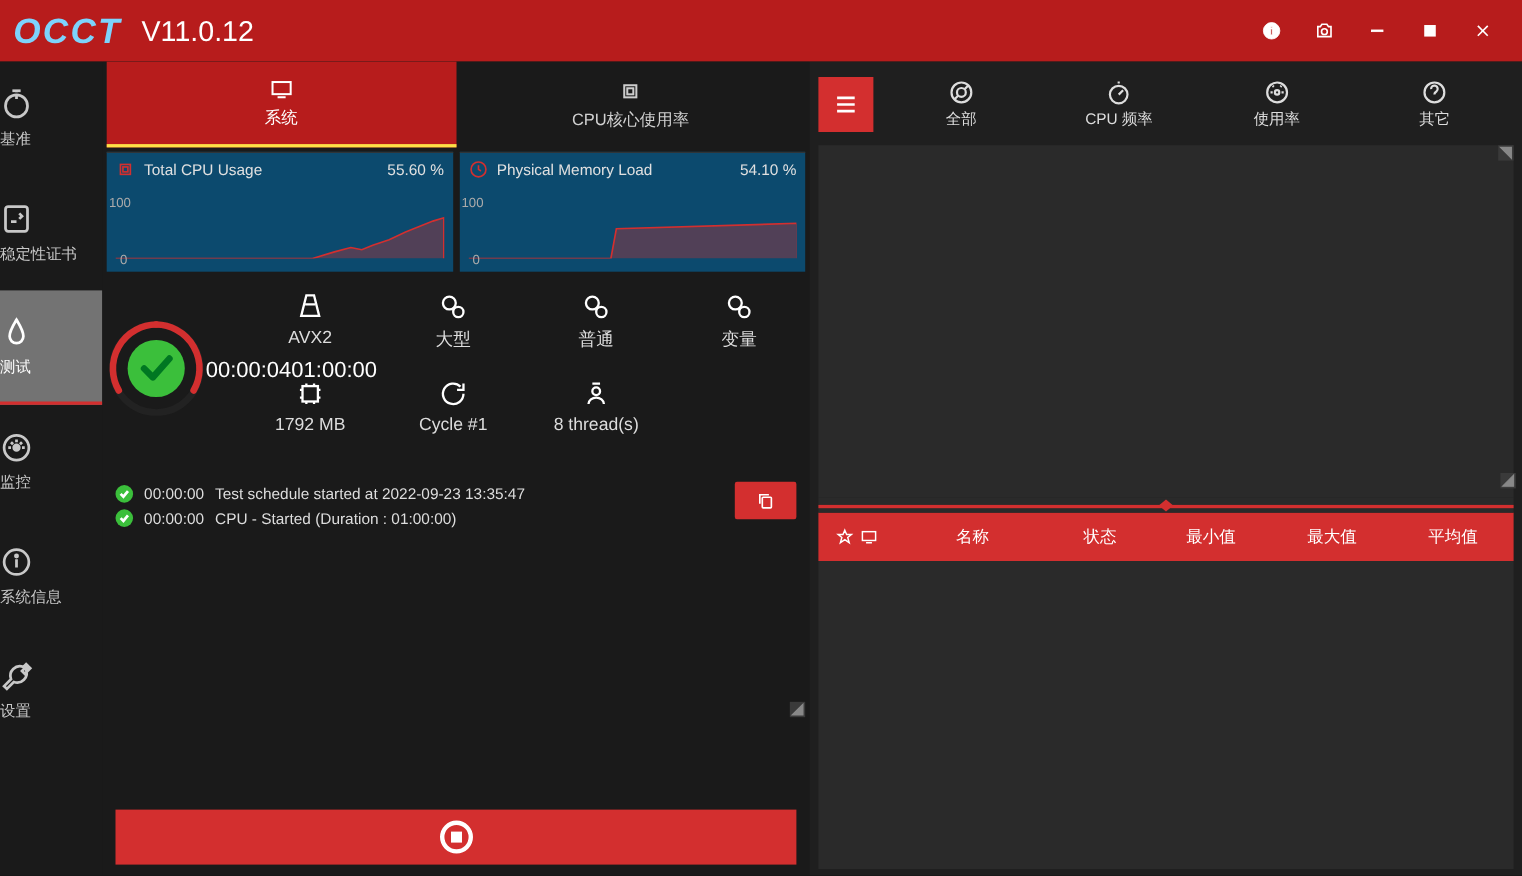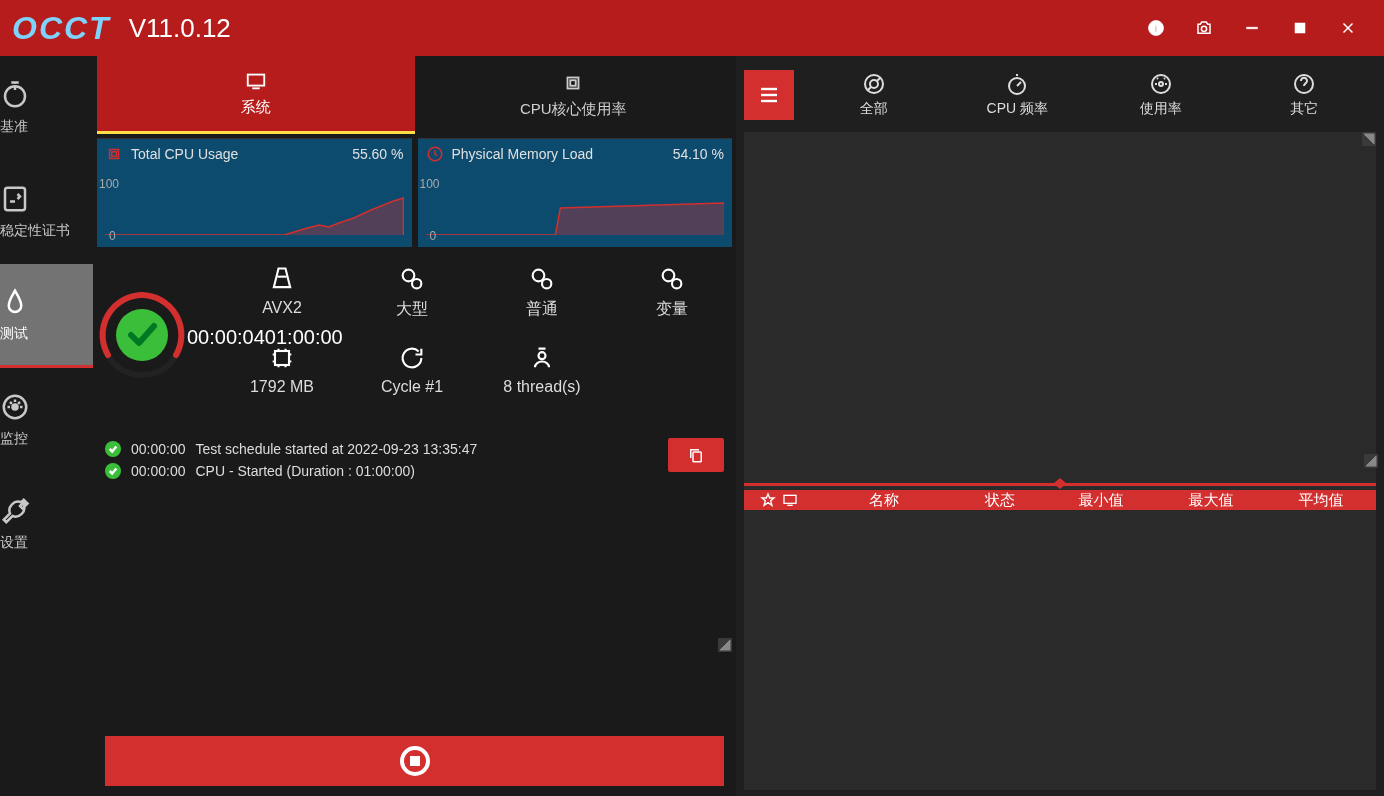--- a/index.html
+++ b/index.html
@@ -59,21 +59,21 @@
 .hamb{width:50px;height:50px;background:#d32f2f;display:flex;align-items:center;justify-content:center;cursor:pointer;margin-right:8px}
 .hamb svg{width:24px;height:24px;stroke:#fff;stroke-width:2.4}
 .fbtn{flex:1;display:flex;flex-direction:column;align-items:center;justify-content:center;gap:4px;height:60px;cursor:pointer;color:#ddd}
 .fbtn svg{width:24px;height:24px;stroke:#ddd;fill:none;stroke-width:2}
 .fbtn .lbl{font-size:14px}
 .blank{flex:1;background:#2a2a2a;margin-top:4px;position:relative}
 .splitter{height:14px;background:#2a2a2a;display:flex;align-items:center;justify-content:center;position:relative}
 .splitter .line{position:absolute;left:0;right:0;top:50%;height:3px;background:#d32f2f}
 .splitter .grip{position:relative;display:flex;flex-direction:column;gap:1px}
 .splitter .tri{width:0;height:0;border-left:6px solid transparent;border-right:6px solid transparent}
-.tblhdr{height:20px;background:#d32f2f;display:flex;align-items:center;color:#fff;font-size:15px}
+.tblhdr{height:44px;background:#d32f2f;display:flex;align-items:center;color:#fff;font-size:15px}
 .tblhdr .c{display:flex;align-items:center;justify-content:center}
 .tblhdr .c0{width:70px;gap:6px}
 .tblhdr .c1{width:140px}
 .tblhdr .c2{flex:1}
 .tblhdr .c3,.tblhdr .c4,.tblhdr .c5{width:110px}
 .tblbody{height:280px;background:#2a2a2a}
 .corner{position:absolute;width:14px;height:14px;background:#3a3a3a;cursor:pointer}
 .corner svg{width:14px;height:14px;stroke:#888;fill:#888}
 </style>
 </head>
@@ -139,20 +139,28 @@
     </div>
     <div class="sidebtn">
       <svg viewBox="0 0 24 24">
           <circle cx="12" cy="12" r="9"></circle>
           <circle cx="12" cy="12" r="2" fill="#c8c8c8"></circle>
           <path d="M12 6v2M6 12h2M16 12h2M8 8l1.5 1.5M16 8l-1.5 1.5"></path>
         </svg>
       <span class="lbl">监控</span>
     </div>
     <div class="sidebtn">
+      <svg viewBox="0 0 24 24">
+          <circle cx="12" cy="12" r="9"></circle>
+          <line x1="12" y1="10" x2="12" y2="16"></line>
+          <circle cx="12" cy="7.5" r="0.8" fill="#c8c8c8"></circle>
+        </svg>
+      <span class="lbl">系统信息</span>
+    </div>
+    <div class="sidebtn">
       <svg viewBox="0 0 24 24" fill="#c8c8c8" stroke="none">
           <path d="M21 5l-2 2a7 7 0 01-9 9l-5 5-2-2 5-5a7 7 0 019-9l2-2 1 1-4 4 2 2 4-4z"></path>
         </svg>
       <span class="lbl">设置</span>
     </div>
   </div>
 
   <div class="center">
     <div class="tabs">
       <div class="tab active">

